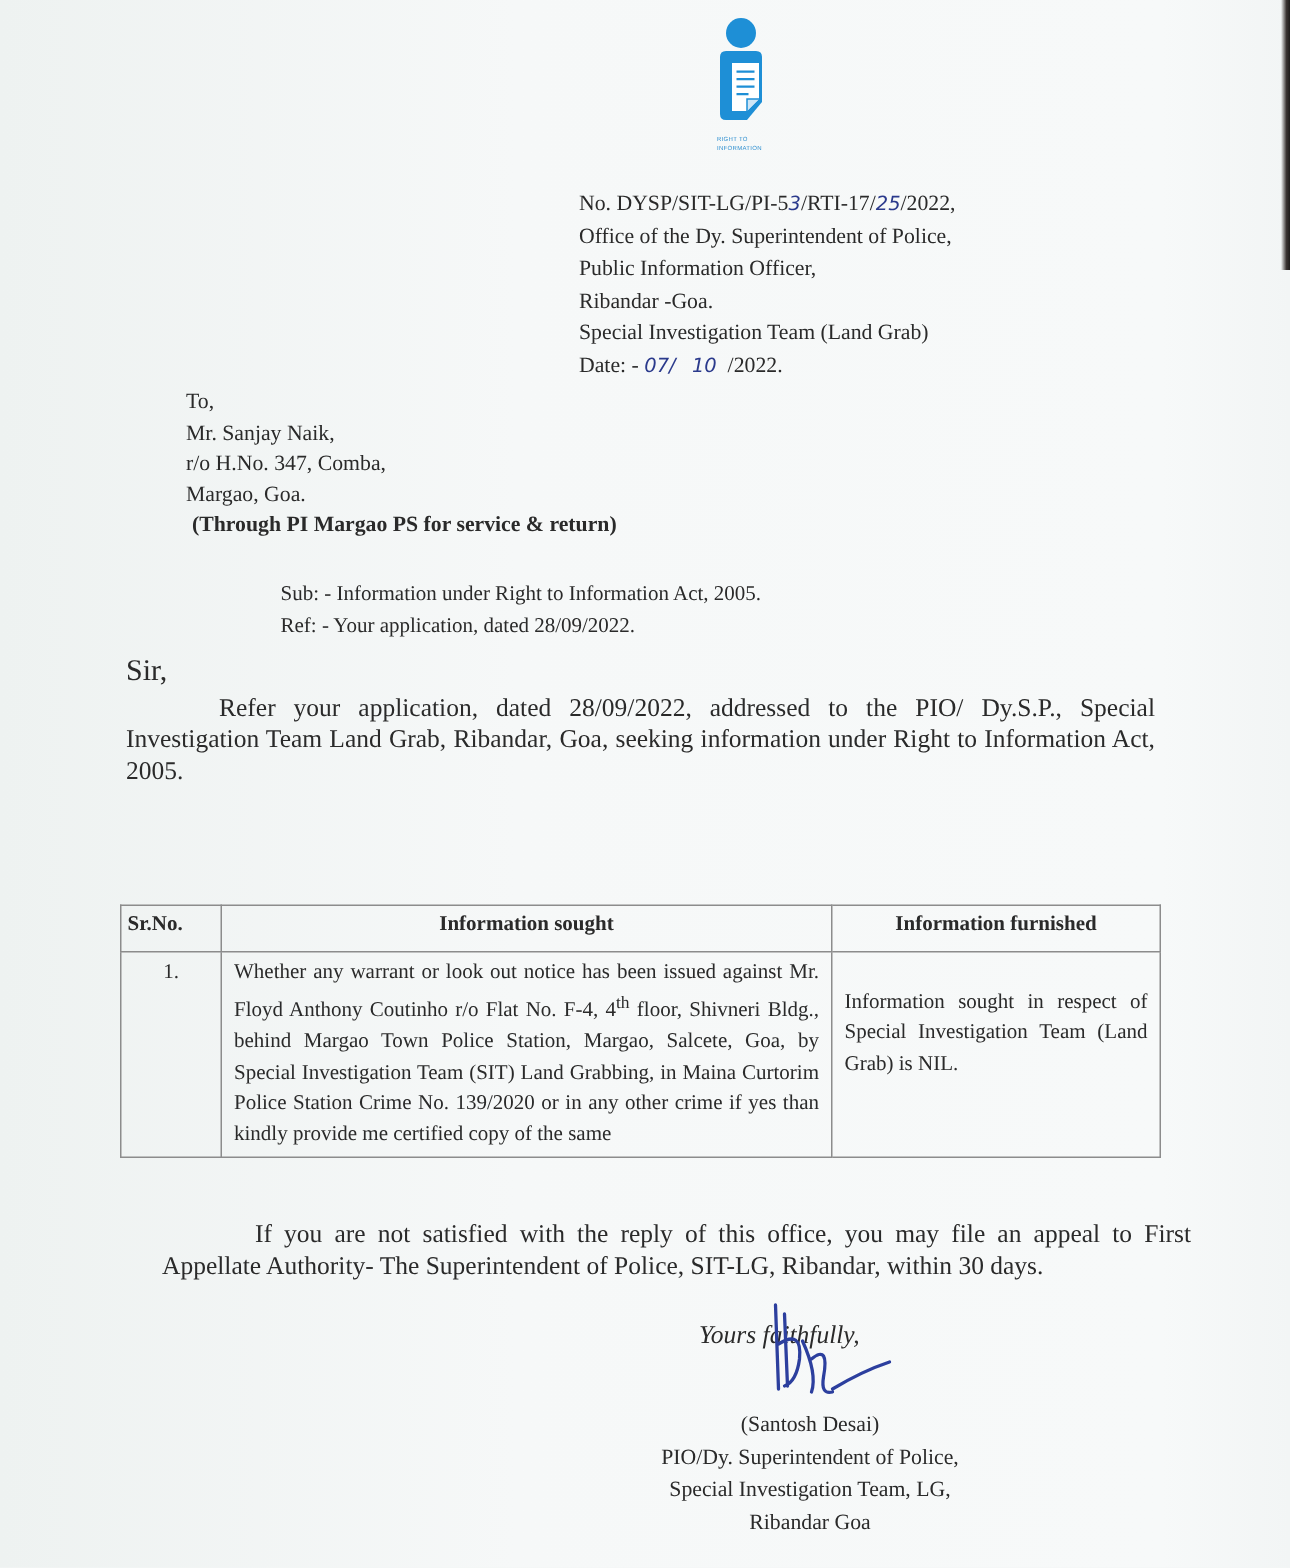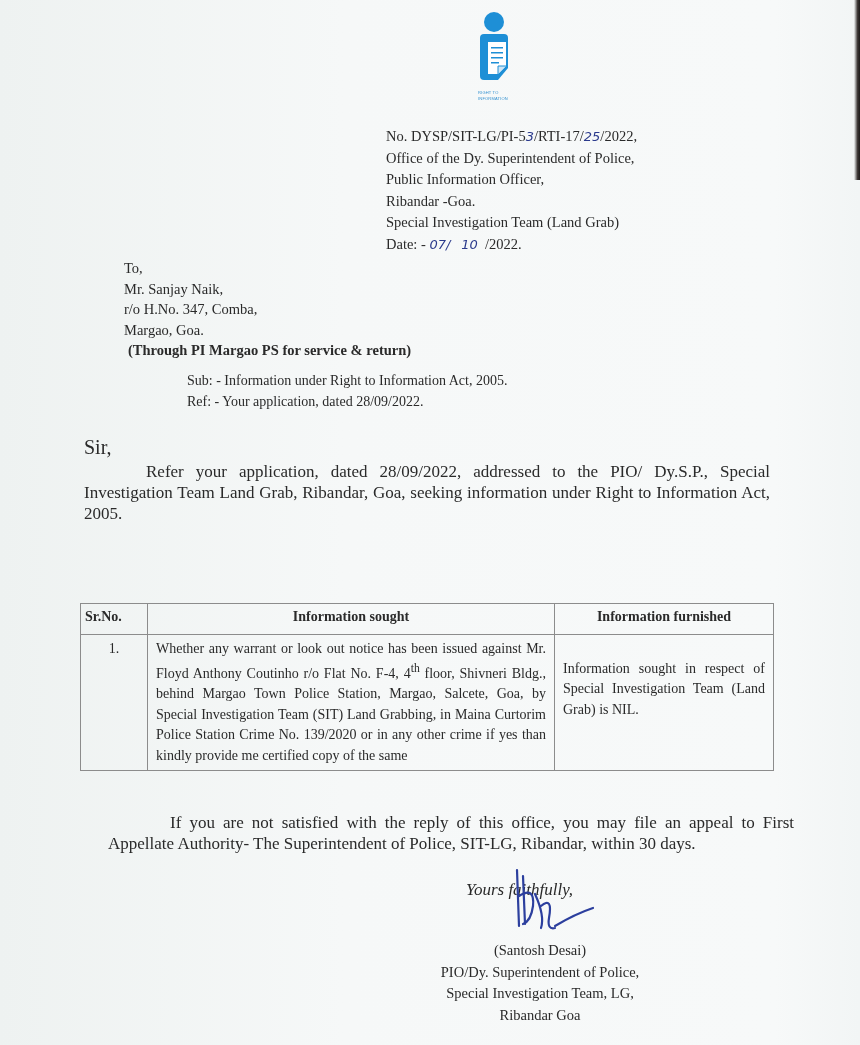--- a/index.html
+++ b/index.html
@@ -22,21 +22,21 @@
     .logo .caption {
       position: absolute; left: 4px; top: 80px; width: 40px;
       font-family: "Liberation Sans", sans-serif; font-size: 4px; line-height: 6px;
       color: #2f8fd0; letter-spacing: 0.2px; text-transform: uppercase;
     }
     .hdr { position: absolute; left: 386px; top: 126px; font-size: 14.5px; line-height: 21.5px; }
     .hdr div { white-space: nowrap; }
     .hand { color: #2b3a8c; font-style: italic; font-family: "DejaVu Sans", sans-serif; font-size: 13px; }
     .to { position: absolute; left: 84px; top: 258px; font-size: 14.5px; line-height: 20.5px; margin-left: 40px; }
     .to .bold { font-weight: bold; margin-left: 4px; }
-    .subj { position: absolute; left: 187px; top: 370px; font-size: 14px; line-height: 21px; }
+    .subj { position: absolute; left: 187px; top: 386px; font-size: 14px; line-height: 21px; }
     .sir { position: absolute; left: 84px; top: 436px; font-size: 20px; }
     .para {
       position: absolute; left: 84px; width: 686px;
       font-size: 17px; line-height: 21px; text-align: justify;
       text-indent: 62px;
     }
     .p1 { top: 461px; }
     .p2 { top: 526px; }
     .p2 .b { font-weight: bold; }
     table.rti {

